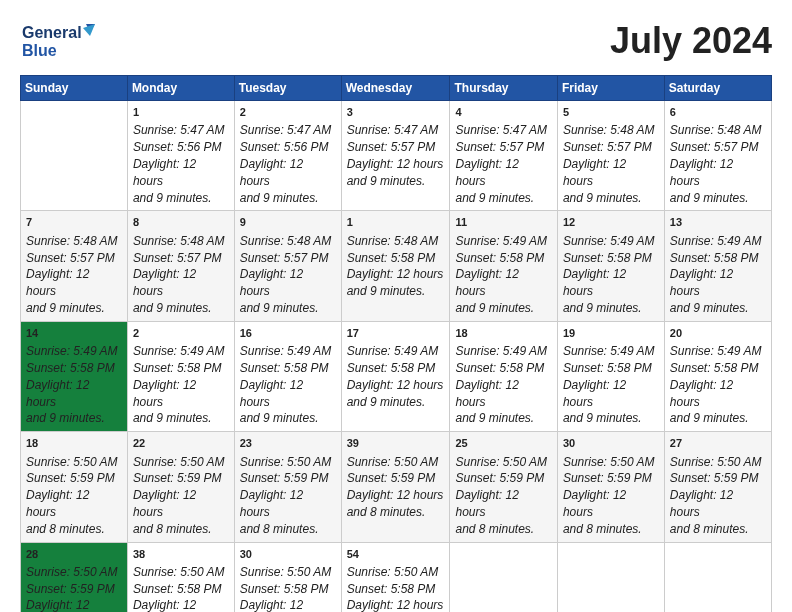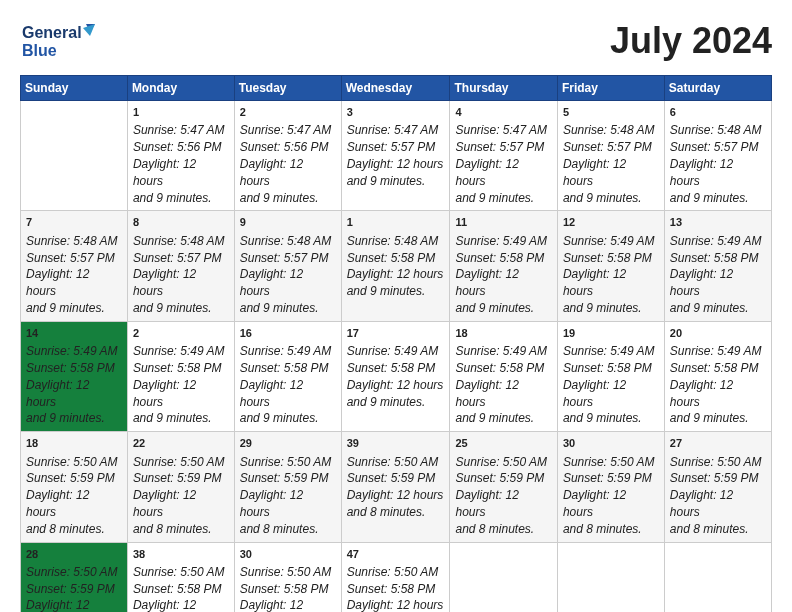--- a/index.html
+++ b/index.html
@@ -276,21 +276,21 @@
 and 8 minutes.</div>
           </td>
           <td>
             <div class="day-number">22</div>
             <div class="day-content" style="white-space: pre-line;">Sunrise: 5:50 AM
 Sunset: 5:59 PM
 Daylight: 12 hours
 and 8 minutes.</div>
           </td>
           <td>
-            <div class="day-number">29</div>
+            <div class="day-number">23</div>
             <div class="day-content" style="white-space: pre-line;">Sunrise: 5:50 AM
 Sunset: 5:59 PM
 Daylight: 12 hours
 and 8 minutes.</div>
           </td>
           <td>
             <div class="day-number">39</div>
             <div class="day-content" style="white-space: pre-line;">Sunrise: 5:50 AM
 Sunset: 5:59 PM
 Daylight: 12 hours
@@ -334,21 +334,21 @@
 and 8 minutes.</div>
           </td>
           <td>
             <div class="day-number">30</div>
             <div class="day-content" style="white-space: pre-line;">Sunrise: 5:50 AM
 Sunset: 5:58 PM
 Daylight: 12 hours
 and 8 minutes.</div>
           </td>
           <td>
-            <div class="day-number">47</div>
+            <div class="day-number">54</div>
             <div class="day-content" style="white-space: pre-line;">Sunrise: 5:50 AM
 Sunset: 5:58 PM
 Daylight: 12 hours
 and 8 minutes.</div>
           </td>
           <td class="empty-cell"></td>
           <td class="empty-cell"></td>
           <td class="empty-cell"></td>
         </tr>
       </tbody>

